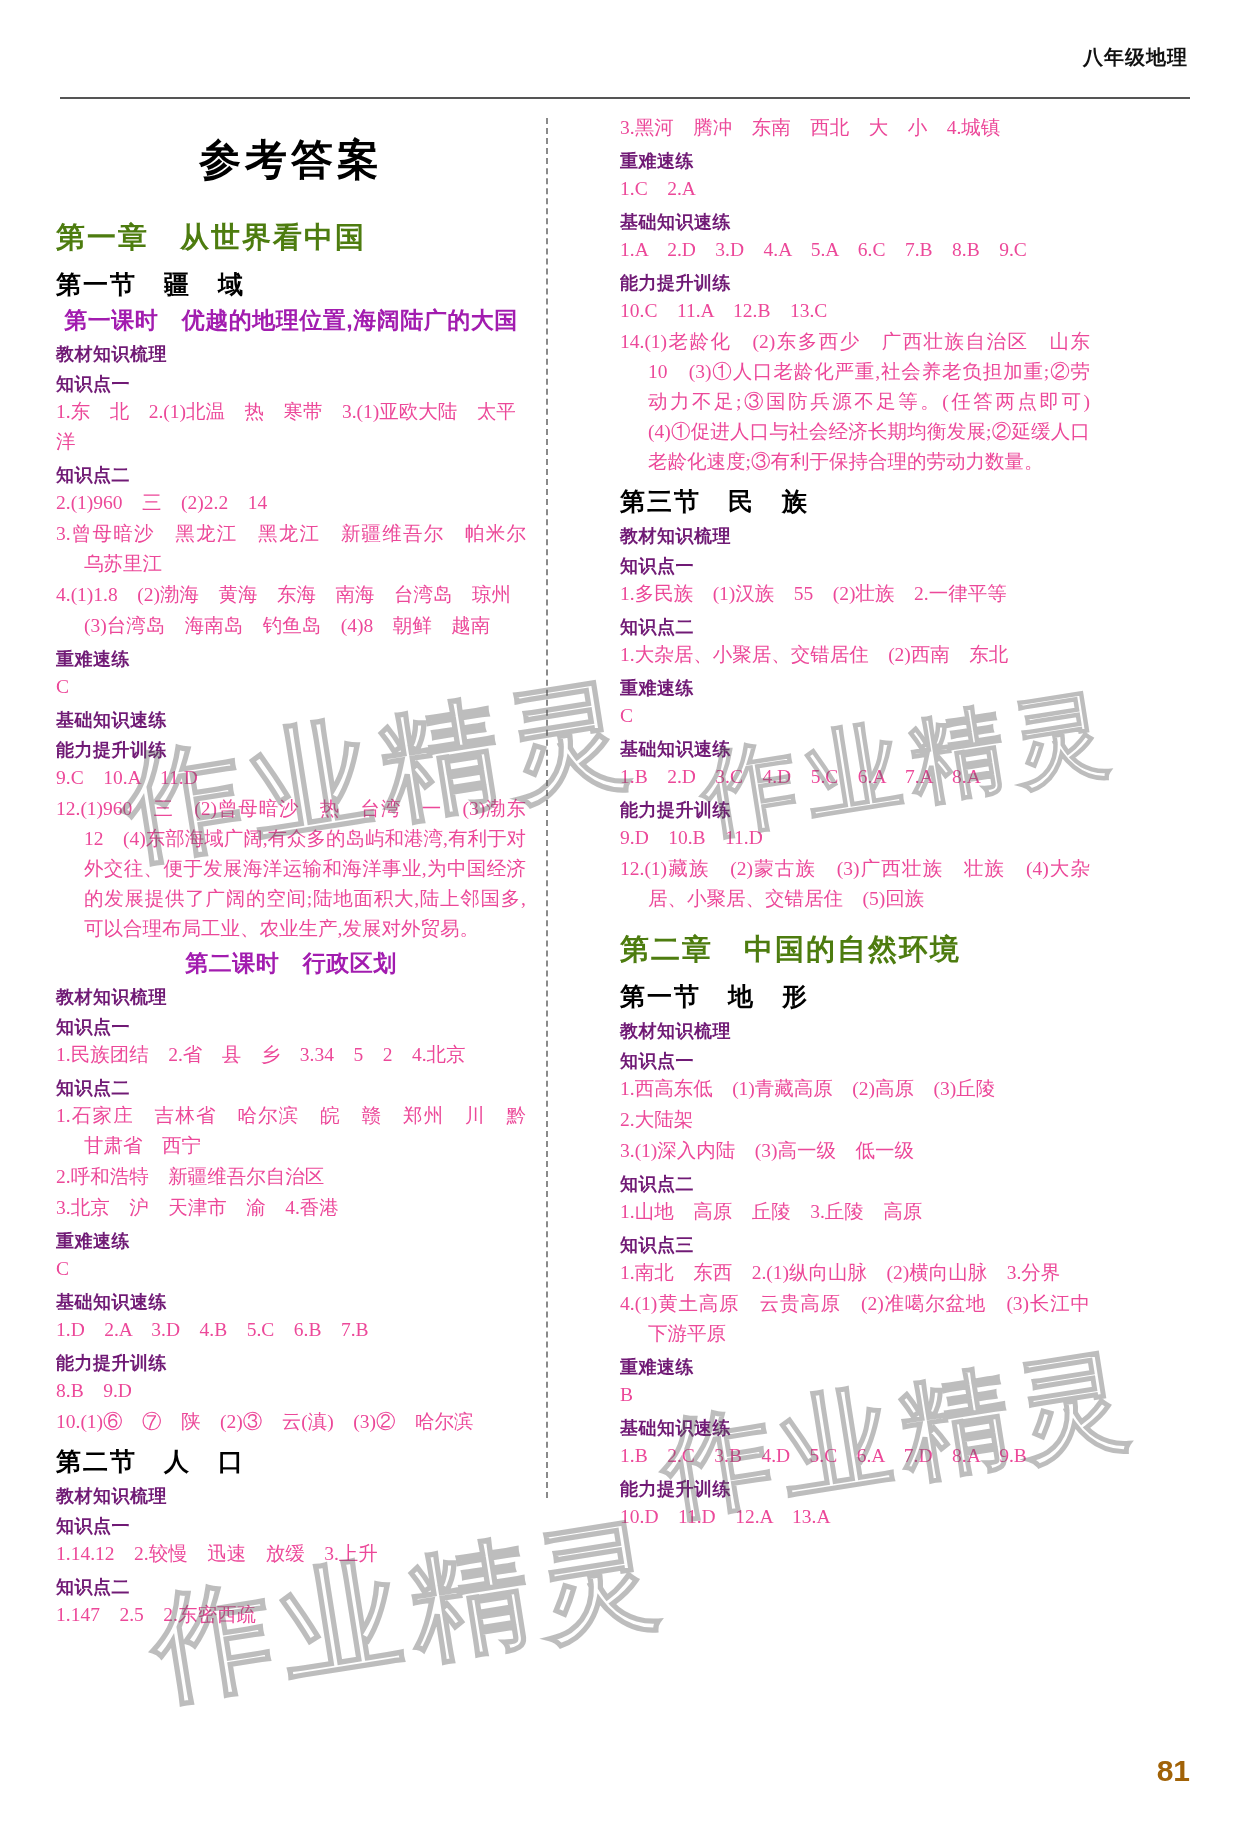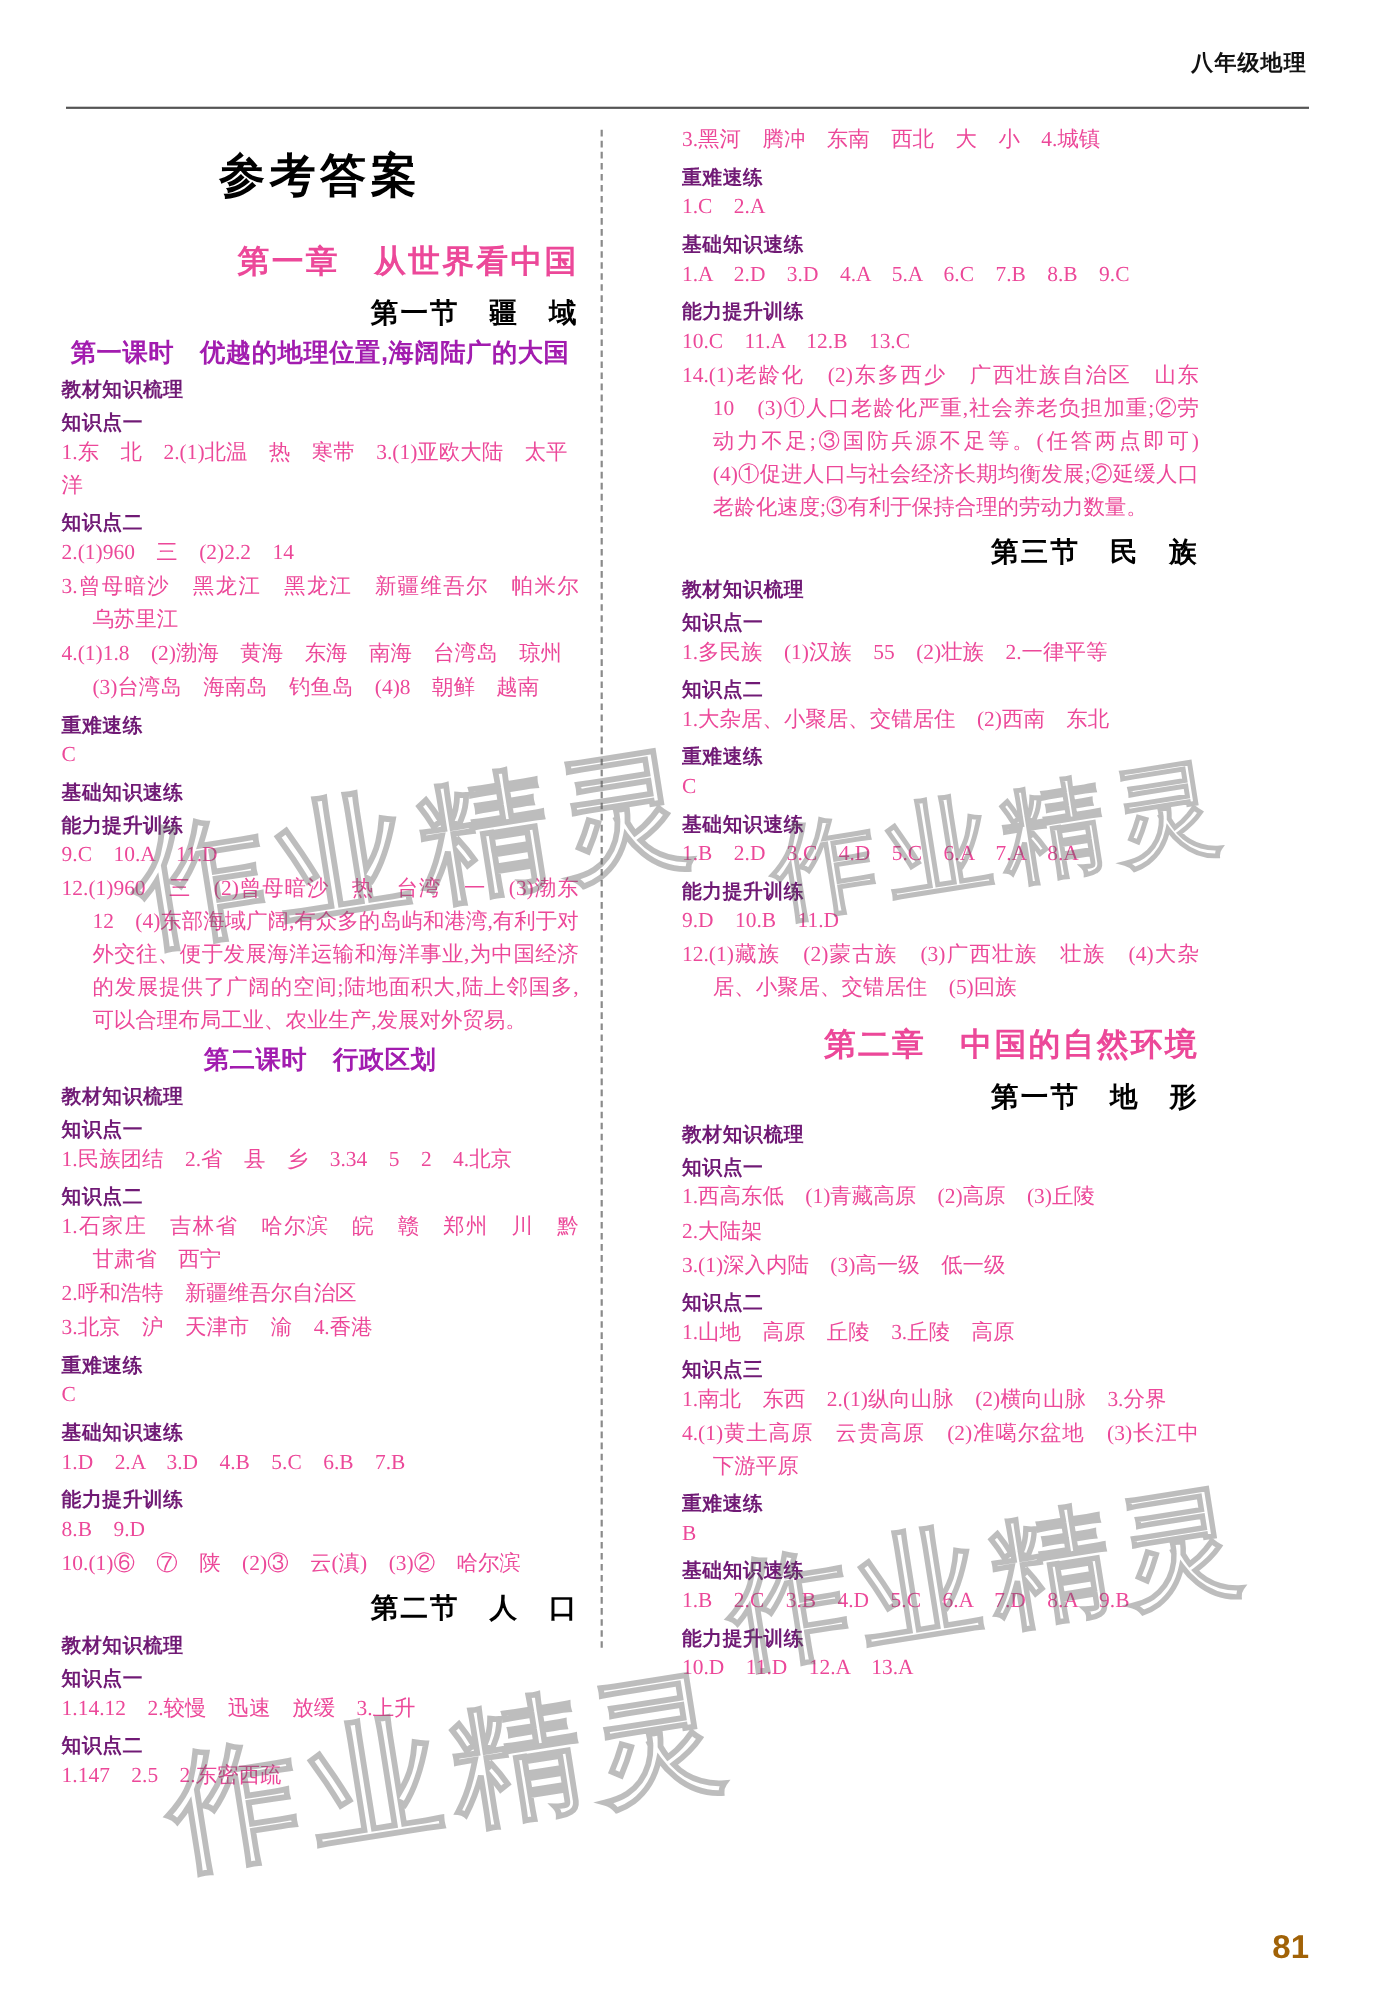--- a/index.html
+++ b/index.html
@@ -66,30 +66,30 @@
     letter-spacing: 4px;
     text-align: center;
     margin: 20px 0 30px 0;
     color: #000;
   }
   .chapter {
     font-family: "Liberation Sans", "DejaVu Sans", sans-serif;
     font-weight: bold;
     font-size: 29px;
     letter-spacing: 2px;
-    text-align: right;
+    text-align: left;
     margin: 16px 0 10px 0;
-    color: #ec4899;
+    color: #4d7c0f;
   }
   .section {
     font-family: "Liberation Sans", "DejaVu Sans", sans-serif;
     font-weight: bold;
     font-size: 25px;
     letter-spacing: 2px;
-    text-align: right;
+    text-align: left;
     margin: 8px 0 4px 0;
     color: #000;
   }
   .lesson {
     font-family: "Liberation Sans", "DejaVu Sans", sans-serif;
     font-weight: bold;
     font-size: 23px;
     letter-spacing: 0.5px;
     text-align: center;
     margin: 4px 0 2px 0;

